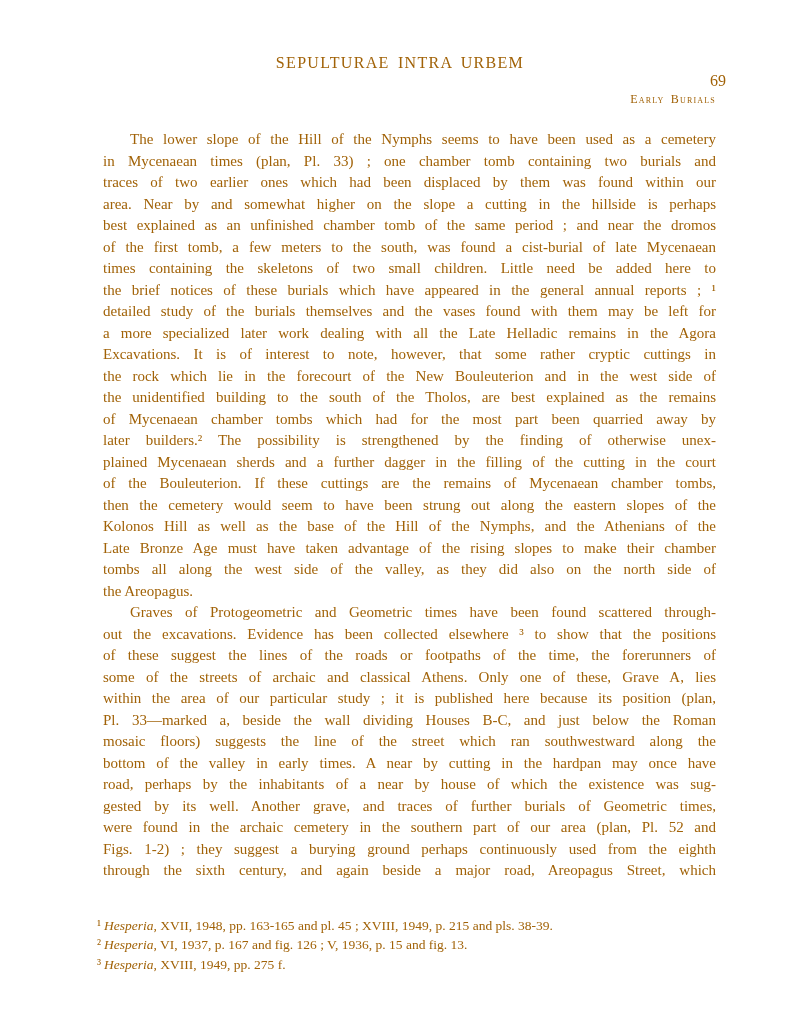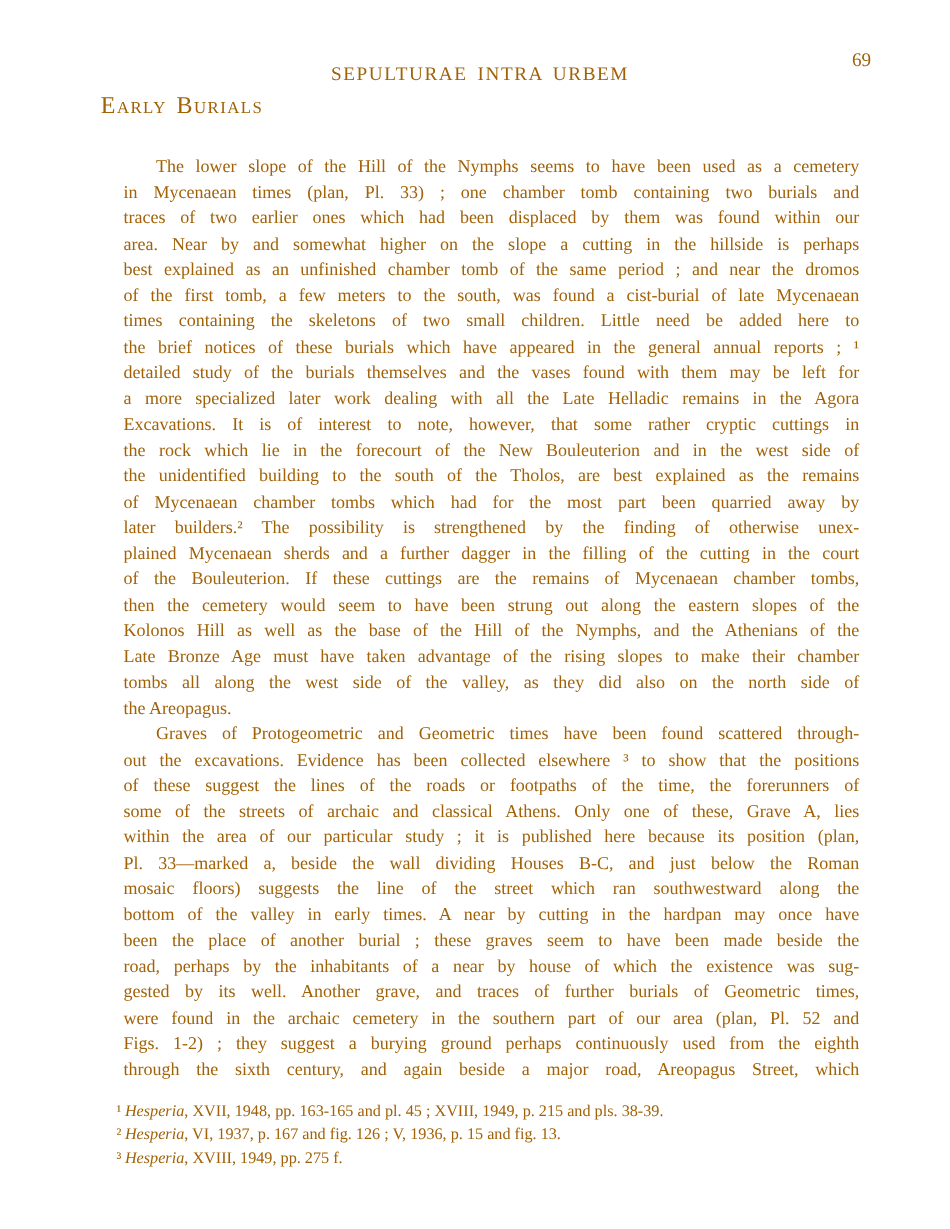--- a/index.html
+++ b/index.html
@@ -21,32 +21,32 @@
     top: 54px;
     left: 84px;
     width: 632px;
     text-align: center;
     font-size: 16px;
     letter-spacing: 1.3px;
     word-spacing: 3px;
   }
   .page-number {
     position: absolute;
-    top: 42px;
+    top: 72px;
     right: 66px;
     font-size: 16px;
   }
   .section-heading {
     position: absolute;
-    top: 77px;
+    top: 92px;
     left: 84px;
     width: 632px;
-    text-align: left;
+    text-align: right;
     font-variant: small-caps;
-    font-size: 20px;
+    font-size: 12px;
     letter-spacing: 1.2px;
     word-spacing: 2px;
   }
   .body-text {
     position: absolute;
     top: 129px;
     left: 84px;
     width: 632px;
     font-size: 15px;
     line-height: 21.5px;
@@ -153,21 +153,20 @@
         <div class="line">some of the streets of archaic and classical Athens. Only one of these, Grave A, lies</div>
 
         <div class="line">within the area of our particular study ; it is published here because its position (plan,</div>
 
         <div class="line">Pl. 33—marked a, beside the wall dividing Houses B-C, and just below the Roman</div>
 
         <div class="line">mosaic floors) suggests the line of the street which ran southwestward along the</div>
 
         <div class="line">bottom of the valley in early times. A near by cutting in the hardpan may once have</div>
 
-        <div class="line">been the place of another burial ; these graves seem to have been made beside the</div>
 
         <div class="line">road, perhaps by the inhabitants of a near by house of which the existence was sug-</div>
 
         <div class="line">gested by its well. Another grave, and traces of further burials of Geometric times,</div>
 
         <div class="line">were found in the archaic cemetery in the southern part of our area (plan, Pl. 52 and</div>
 
         <div class="line">Figs. 1-2) ; they suggest a burying ground perhaps continuously used from the eighth</div>
 
         <div class="line">through the sixth century, and again beside a major road, Areopagus Street, which</div>

